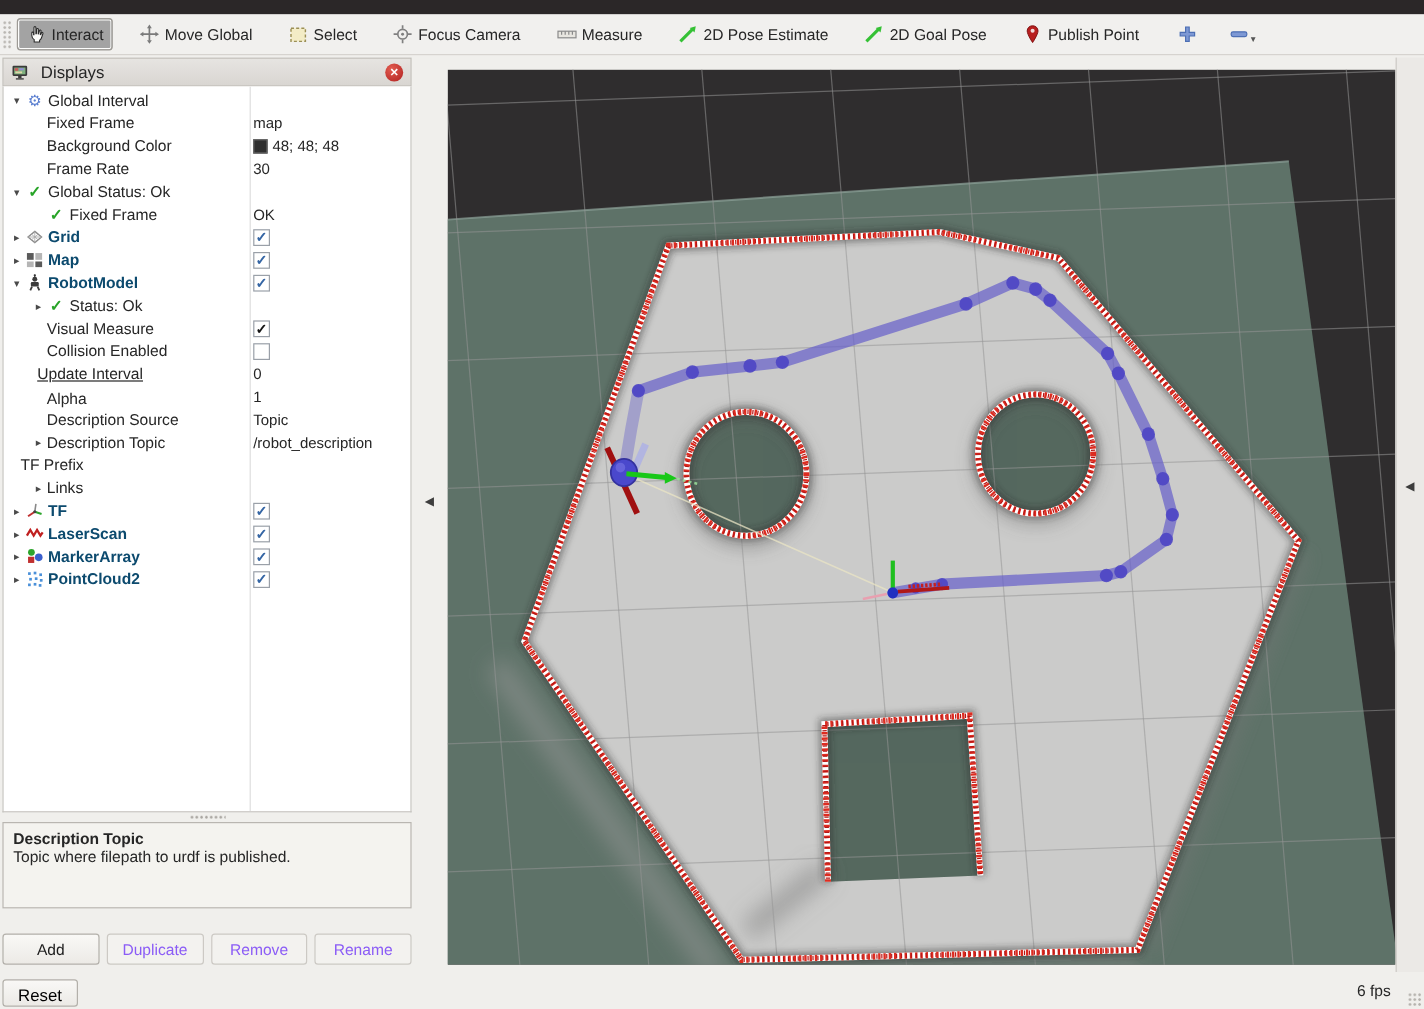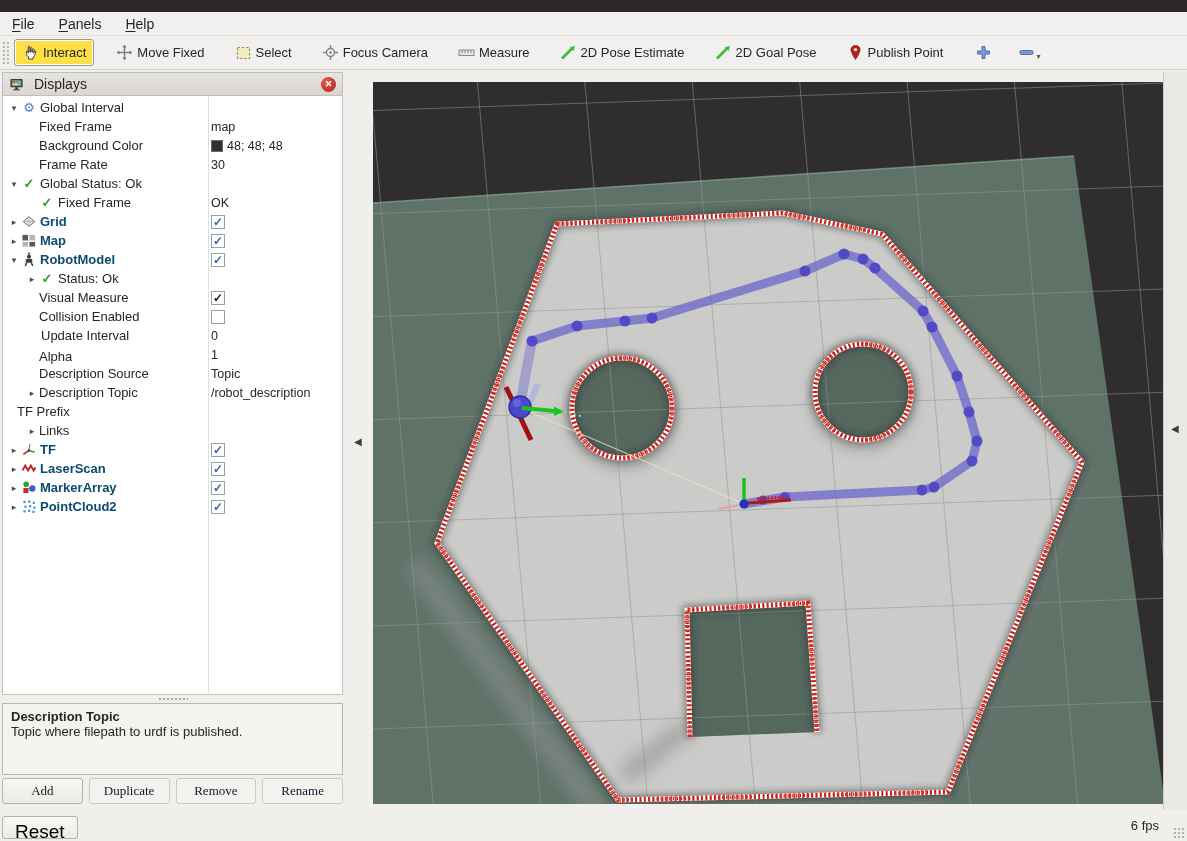--- a/index.html
+++ b/index.html
@@ -16,21 +16,21 @@
   .menu-item .ul { text-decoration:underline; text-underline-offset:2px; }
 
   
   .toolbar { height:34px; display:flex; align-items:center; background:#f1f0ee;
              border-bottom:1px solid #d6d3cf; padding-left:2px; }
   .tb-grip { width:8px; height:24px; margin-right:4px;
              background-image:radial-gradient(#b9b6b1 1px, transparent 1.2px);
              background-size:4px 4px; }
   .tool-btn { display:flex; align-items:center; gap:4px; font-size:13px; padding:4px 7px;
               margin-right:14px; border:1px solid transparent; border-radius:3px; white-space:nowrap; }
-  .tool-btn.active { background:#fde047; border-color:#9d9a95; box-shadow:inset 0 0 0 1px #fdfdfc; }
+  .tool-btn.active { background:#a3a3a3; border-color:#9d9a95; box-shadow:inset 0 0 0 1px #fdfdfc; }
   .tool-btn.icon-only { margin-right:6px; padding:4px 9px; }
   .tico { width:17px; height:17px; display:inline-block; flex:none; }
   .dd-arrow { font-size:8px; color:#555; margin-left:-3px; align-self:flex-end; }
 
   
   .main { flex:1; display:flex; align-items:stretch; padding-top:2px; }
 
   
   .displays-panel { width:345px; flex:none; display:flex; flex-direction:column; padding:0 2px; }
   .panel-header { height:24px; display:flex; align-items:center; gap:6px; padding:0 6px;
@@ -55,54 +55,49 @@
   .cb { display:inline-block; width:14px; height:14px; border:1px solid #9aa0a8; background:#fff;
         font-weight:bold; font-size:12px; line-height:13px; text-align:center; }
   .ck-blue { color:#3465a4; } .ck-black { color:#141414; }
   .swatch { display:inline-block; width:12px; height:12px; border:1px solid #6a6a6a; }
 
   .panel-splitter { height:8px; display:flex; align-items:center; justify-content:center; }
   .panel-splitter .dots { width:30px; height:4px;
         background-image:radial-gradient(#a8a5a0 1px, transparent 1.2px); background-size:4px 4px; }
   .desc-box { height:72px; background:#f4f3ef; border:1px solid #b9b6b1; padding:5px 8px; font-size:13px; }
   .desc-title { font-weight:bold; }
-  .btn-row { display:flex; gap:6px; margin:3px 0 6px 0;font-family:Liberation Serif, serif; }
+  .btn-row { display:flex; gap:6px; margin:21px 0 6px 0; }
   .pbtn { flex:1; height:26px; font-family:inherit; font-size:13px; color:#1d1d1d;
           background:linear-gradient(#f9f8f6,#eceae6); border:1px solid #b3b0aa; border-radius:3px; }
-  .pbtn.disabled { color:#0f172a; border-color:#ccc9c4; background:#f3f2ef; }
+  .pbtn.disabled { color:#8b5cf6; border-color:#ccc9c4; background:#f3f2ef; }
 
   
   .gutter { width:28px; flex:none; position:relative; }
   .gutter .collapse { position:absolute; left:9px; top:364px; font-size:10px; color:#3d3d3d; }
   .right-strip { width:24px; flex:none; border-left:1px solid #cdcac6; position:relative; background:#ebe9e6; }
   .right-strip .collapse { position:absolute; left:7px; top:351px; font-size:10px; color:#3d3d3d; }
 
   
   .viewport { flex:1; margin-top:10px; margin-bottom:6px; position:relative; }
   .viewport svg.scene { display:block; width:100%; height:100%; }
 
   
   .statusbar { height:31px; display:flex; align-items:center; padding:0 6px 0 2px; position:relative; }
-  .reset-btn { height:23px; margin-top:4px; padding:4px 12px; font-family:inherit; font-size:19px;
+  .reset-btn { height:23px; margin-top:4px; padding:4px 12px; font-family:inherit; font-size:14px;
                background:linear-gradient(#f9f8f6,#eceae6); border:1px solid #b3b0aa; border-radius:3px; }
   .fps { margin-left:auto; font-size:13px; padding-right:22px; }
   .grip { position:absolute; right:2px; bottom:2px; width:12px; height:12px;
           background-image:radial-gradient(#b5b2ad 1px, transparent 1.2px); background-size:4px 4px; }
 </style>
 </head>
 <body>
 
 <div class="window">
   <div class="titlebar-strip"></div>
 
-  <div class="menubar">
-      <div class="menu-item"><span class="ul">F</span>ile</div>
-      <div class="menu-item"><span class="ul">P</span>anels</div>
-      <div class="menu-item"><span class="ul">H</span>elp</div>
-    </div>
 
   <div class="toolbar">
     <div class="tb-grip"></div>
     <div style="display:flex;align-items:center;">
         <div class="tool-btn active">
           <svg class="tico" viewBox="0 0 17 17">
             <path d="M6.5 15 L6.5 13 Q4.5 11.5 4.5 9.5 L4.5 7.5 Q4.5 6.8 5.2 6.8 Q6 6.8 6 7.5 L6 9 L6.3 9 L6.3 3 Q6.3 2.2 7.1 2.2 Q7.9 2.2 7.9 3 L7.9 8 L8.3 8 L8.6 4.4 Q8.7 3.6 9.4 3.7 Q10.1 3.8 10 4.6 L9.8 8.2 L10.2 8.3 L10.9 5.6 Q11.1 4.9 11.8 5.1 Q12.4 5.3 12.2 6 L11.6 8.8 L12 8.9 L12.6 7.4 Q12.9 6.8 13.4 7 Q14 7.3 13.8 7.9 L12.6 11.5 Q12 13 11 13.6 L11 15 Z" fill="#fdfdfb" stroke="#2c2c2c" stroke-width="0.9"></path>
           </svg>
           <span>Interact</span>
         </div>
@@ -110,21 +105,21 @@
           <svg class="tico" viewBox="0 0 17 17">
             <g stroke="#7a7a7a" stroke-width="1.4" fill="#7a7a7a">
               <line x1="8.5" y1="3" x2="8.5" y2="14"></line>
               <line x1="3" y1="8.5" x2="14" y2="8.5"></line>
               <path d="M8.5 0.5 L10.5 3.5 L6.5 3.5 Z" stroke="none"></path>
               <path d="M8.5 16.5 L10.5 13.5 L6.5 13.5 Z" stroke="none"></path>
               <path d="M0.5 8.5 L3.5 6.5 L3.5 10.5 Z" stroke="none"></path>
               <path d="M16.5 8.5 L13.5 6.5 L13.5 10.5 Z" stroke="none"></path>
             </g>
           </svg>
-          <span>Move Fixed</span>
+          <span>Move Global</span>
         </div>
         <div class="tool-btn">
           <svg class="tico" viewBox="0 0 17 17">
             <rect x="2.5" y="3.5" width="12" height="11" fill="#f3ecc6" stroke="#9b8f55" stroke-width="1.2" stroke-dasharray="2.5 1.8"></rect>
           </svg>
           <span>Select</span>
         </div>
         <div class="tool-btn">
           <svg class="tico" viewBox="0 0 17 17">
             <circle cx="8.5" cy="8.5" r="4" fill="none" stroke="#808080" stroke-width="1.4"></circle>
@@ -309,21 +304,21 @@
           <div class="trow">
             <div class="tleft" style="padding-left: 22px;">
               <span class="arrow"></span>
               <span class="tlabel">Collision Enabled</span>
             </div>
             <div class="tvalue">
               <span class="cb"></span>
             </div>
           </div>
           <div class="trow">
-            <div class="tleft" style="padding-left: 24px;">
+            <div class="tleft" style="padding-left: 14px; text-decoration: underline;">
               <span class="arrow"></span>
               <span class="tlabel">Update Interval</span>
             </div>
             <div class="tvalue">0</div>
           </div>
           <div class="trow">
             <div class="tleft" style="padding-left: 22px; align-items: flex-end;">
               <span class="arrow"></span>
               <span class="tlabel">Alpha</span>
             </div>

